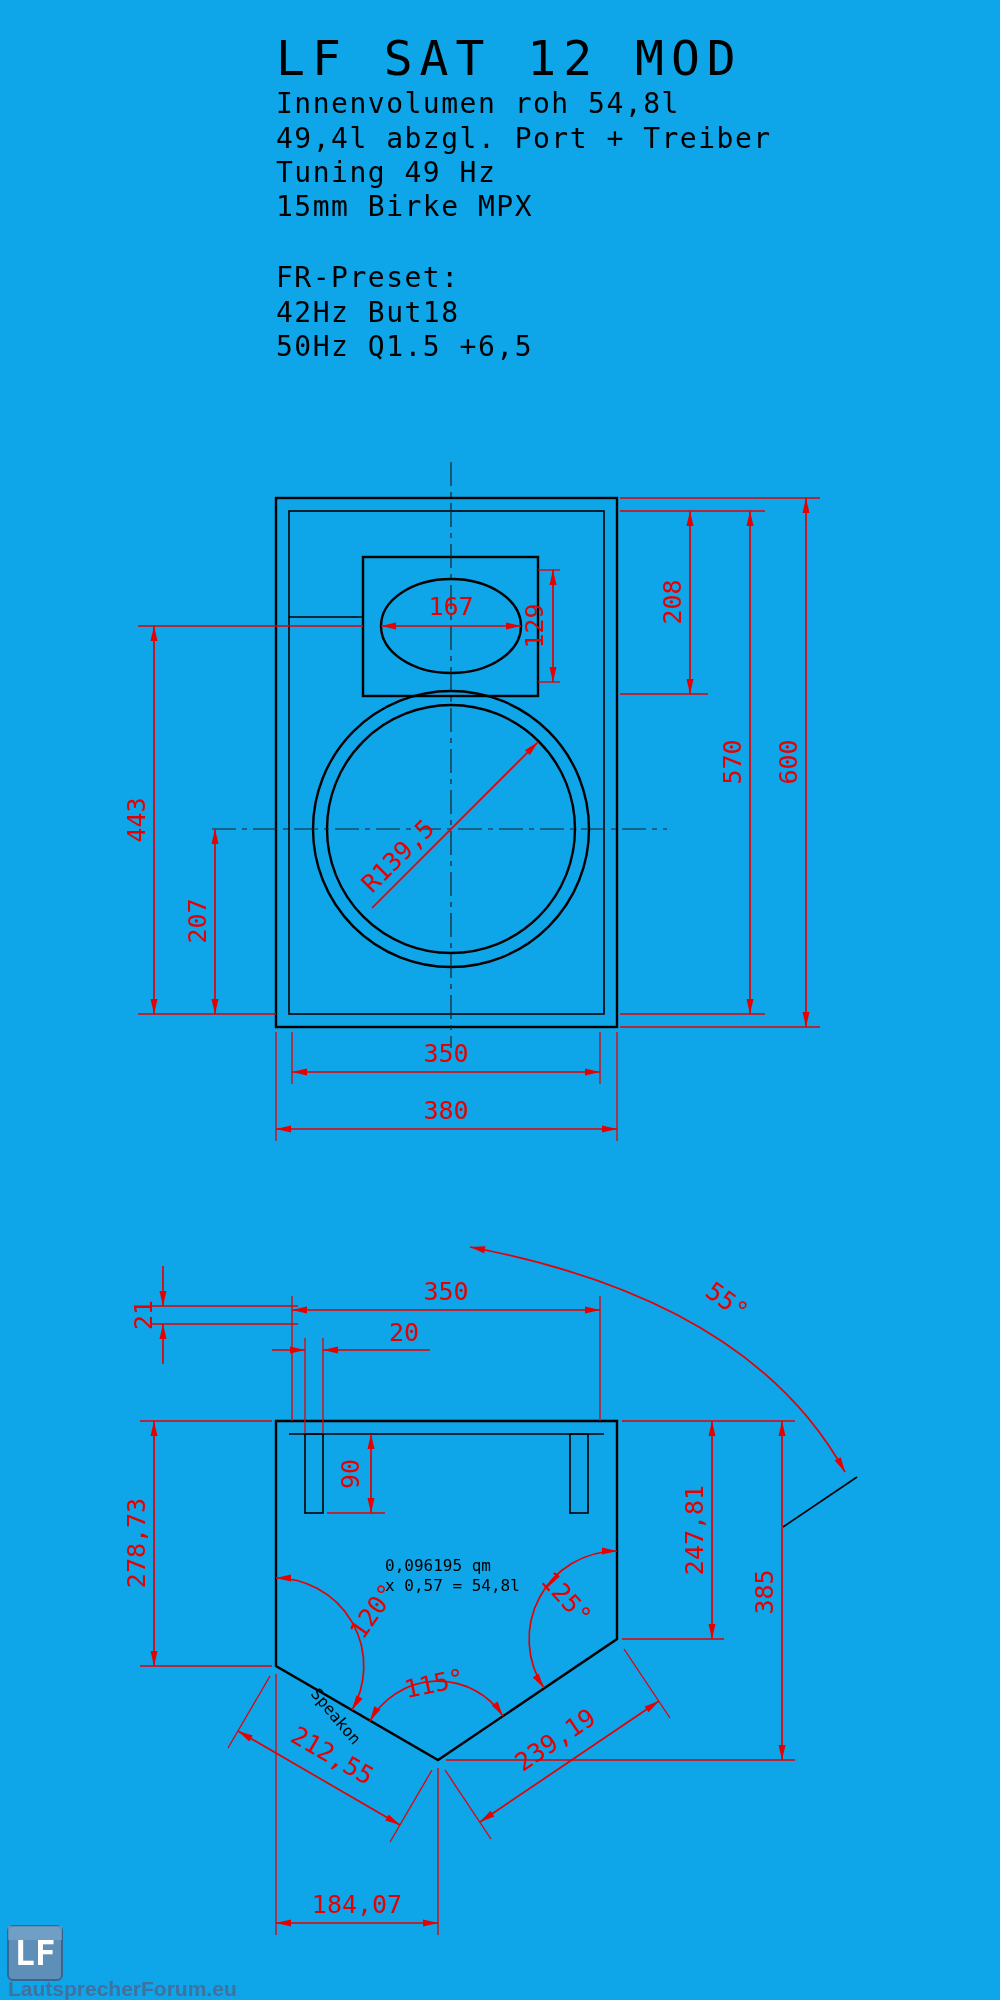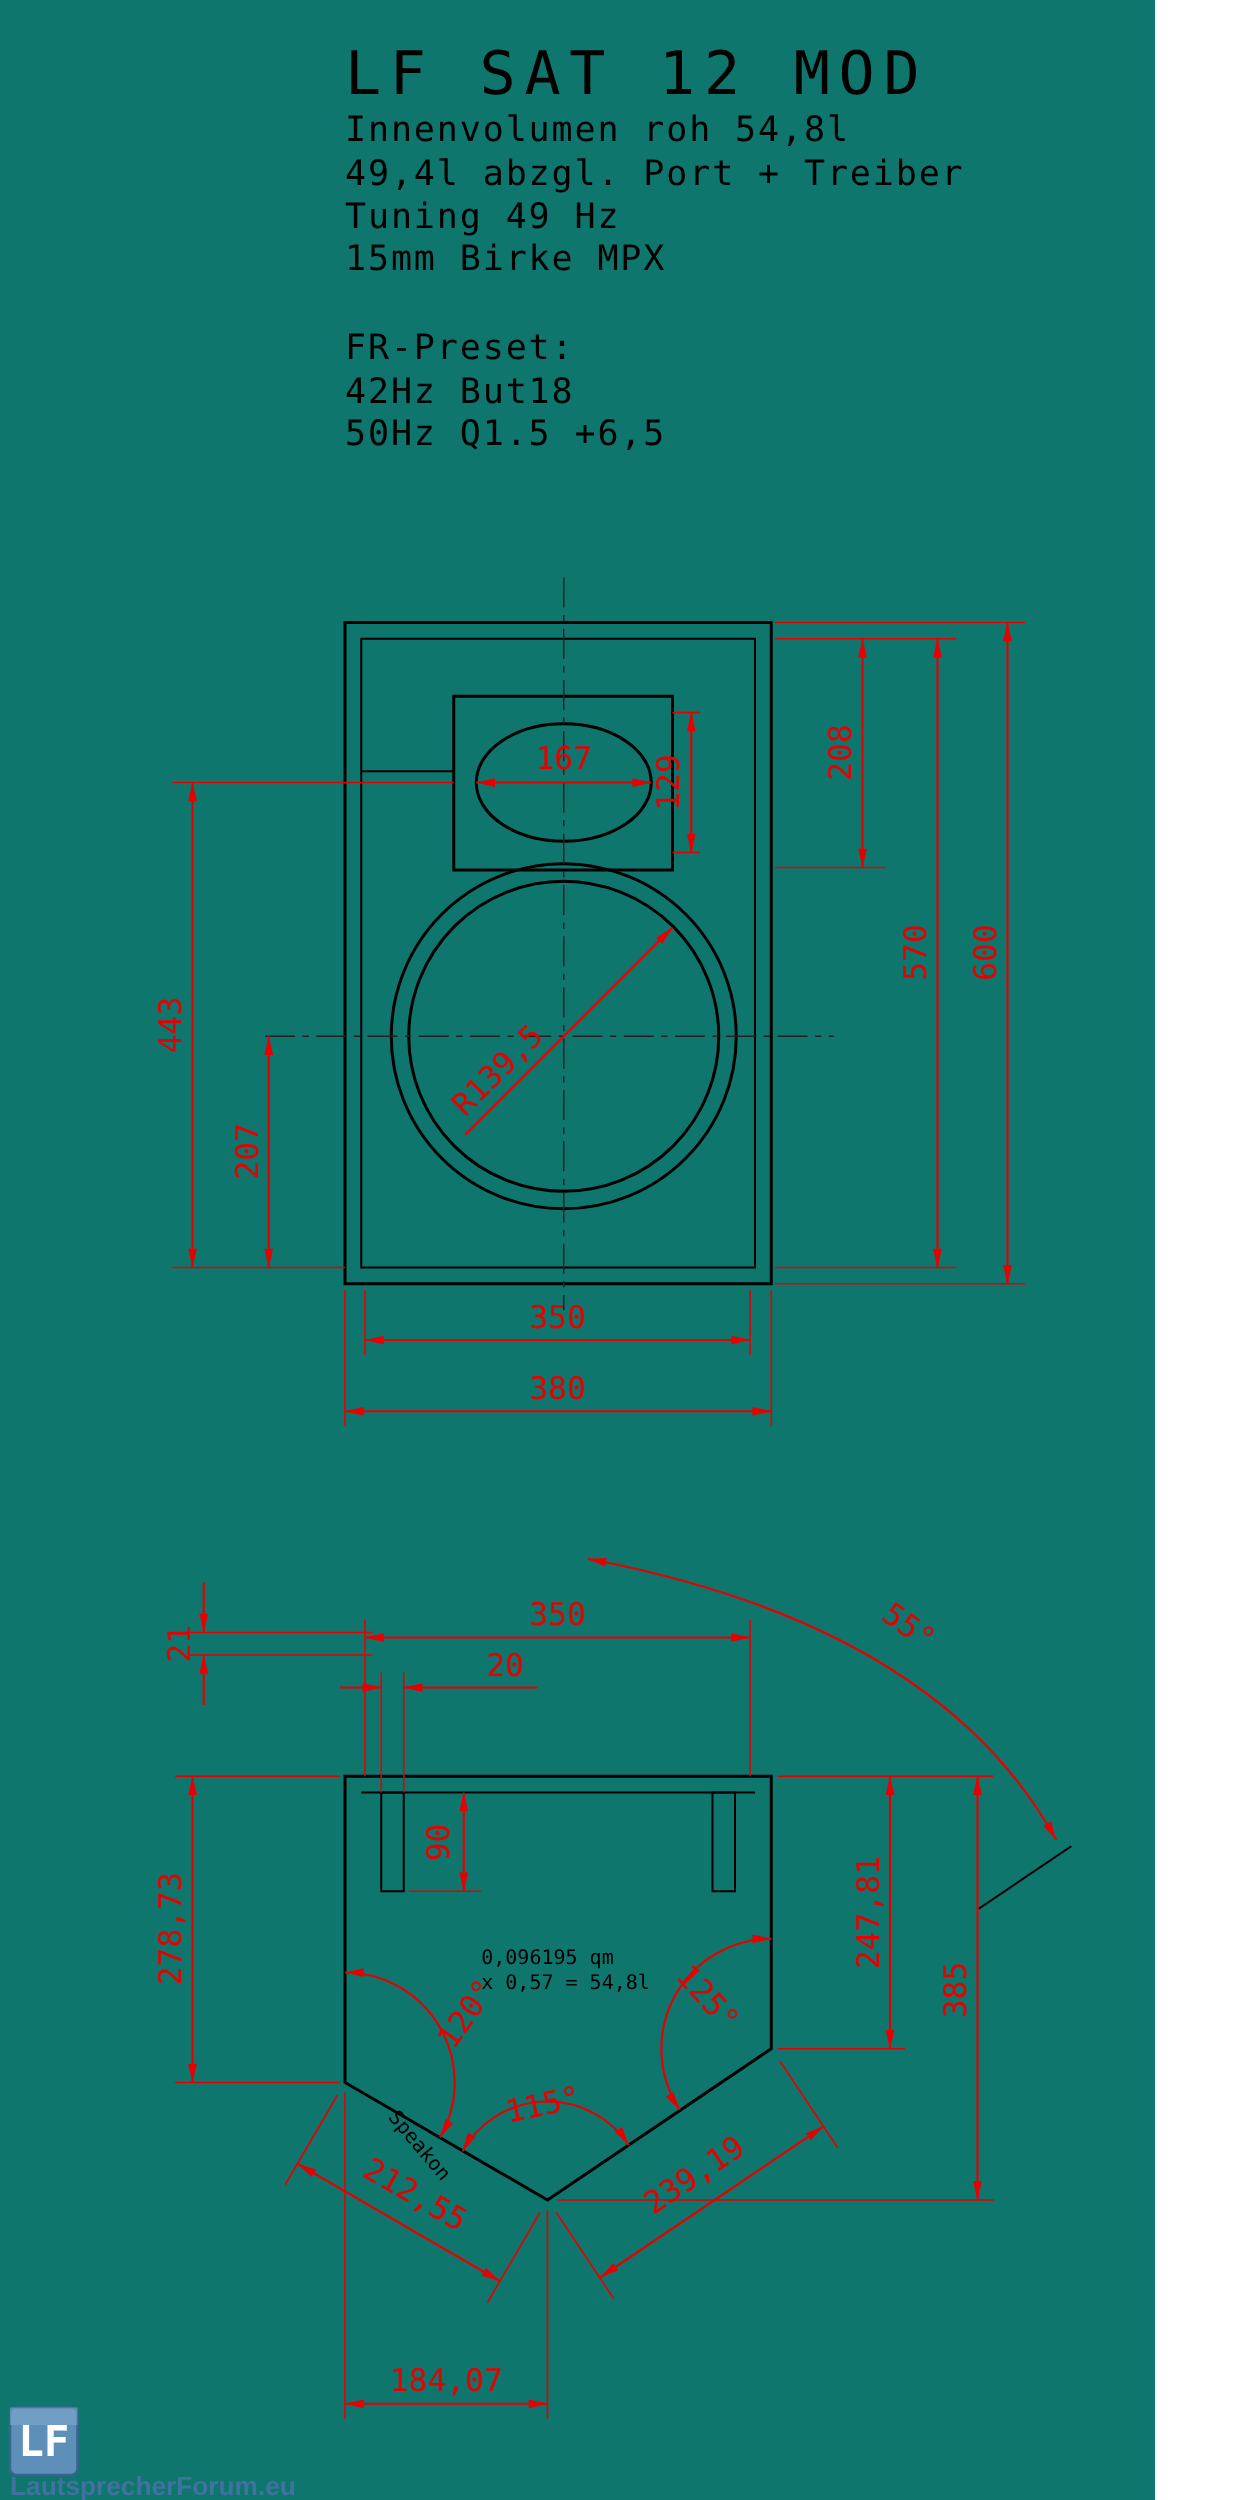--- a/index.html
+++ b/index.html
@@ -1,16 +1,16 @@
 <!DOCTYPE html>
 <html><head>
 <meta charset="utf-8">
 <style>
   html,body{margin:0;padding:0;background:#ffffff;}
-  .stage{width:924px;height:2000px;position:relative;background:#0f766e;text-align:right;}
+  .stage{width:1000px;height:2000px;position:relative;background:#0ea5e9;text-align:right;}
   svg{display:block;}
   
   .g2{stroke:#000;stroke-width:2.4;fill:none;}
   .g15{stroke:#000;stroke-width:1.6;fill:none;}
   
   .cl{stroke:#222;stroke-width:1.2;fill:none;stroke-dasharray:24 6 5 6;}
   
   .ext{stroke:#e60000;stroke-width:1.3;fill:none;}
   .dim{stroke:#e60000;stroke-width:1.7;fill:none;}
   .dim-t{fill:#e60000;font-family:"DejaVu Sans Mono",monospace;font-size:25px;}

